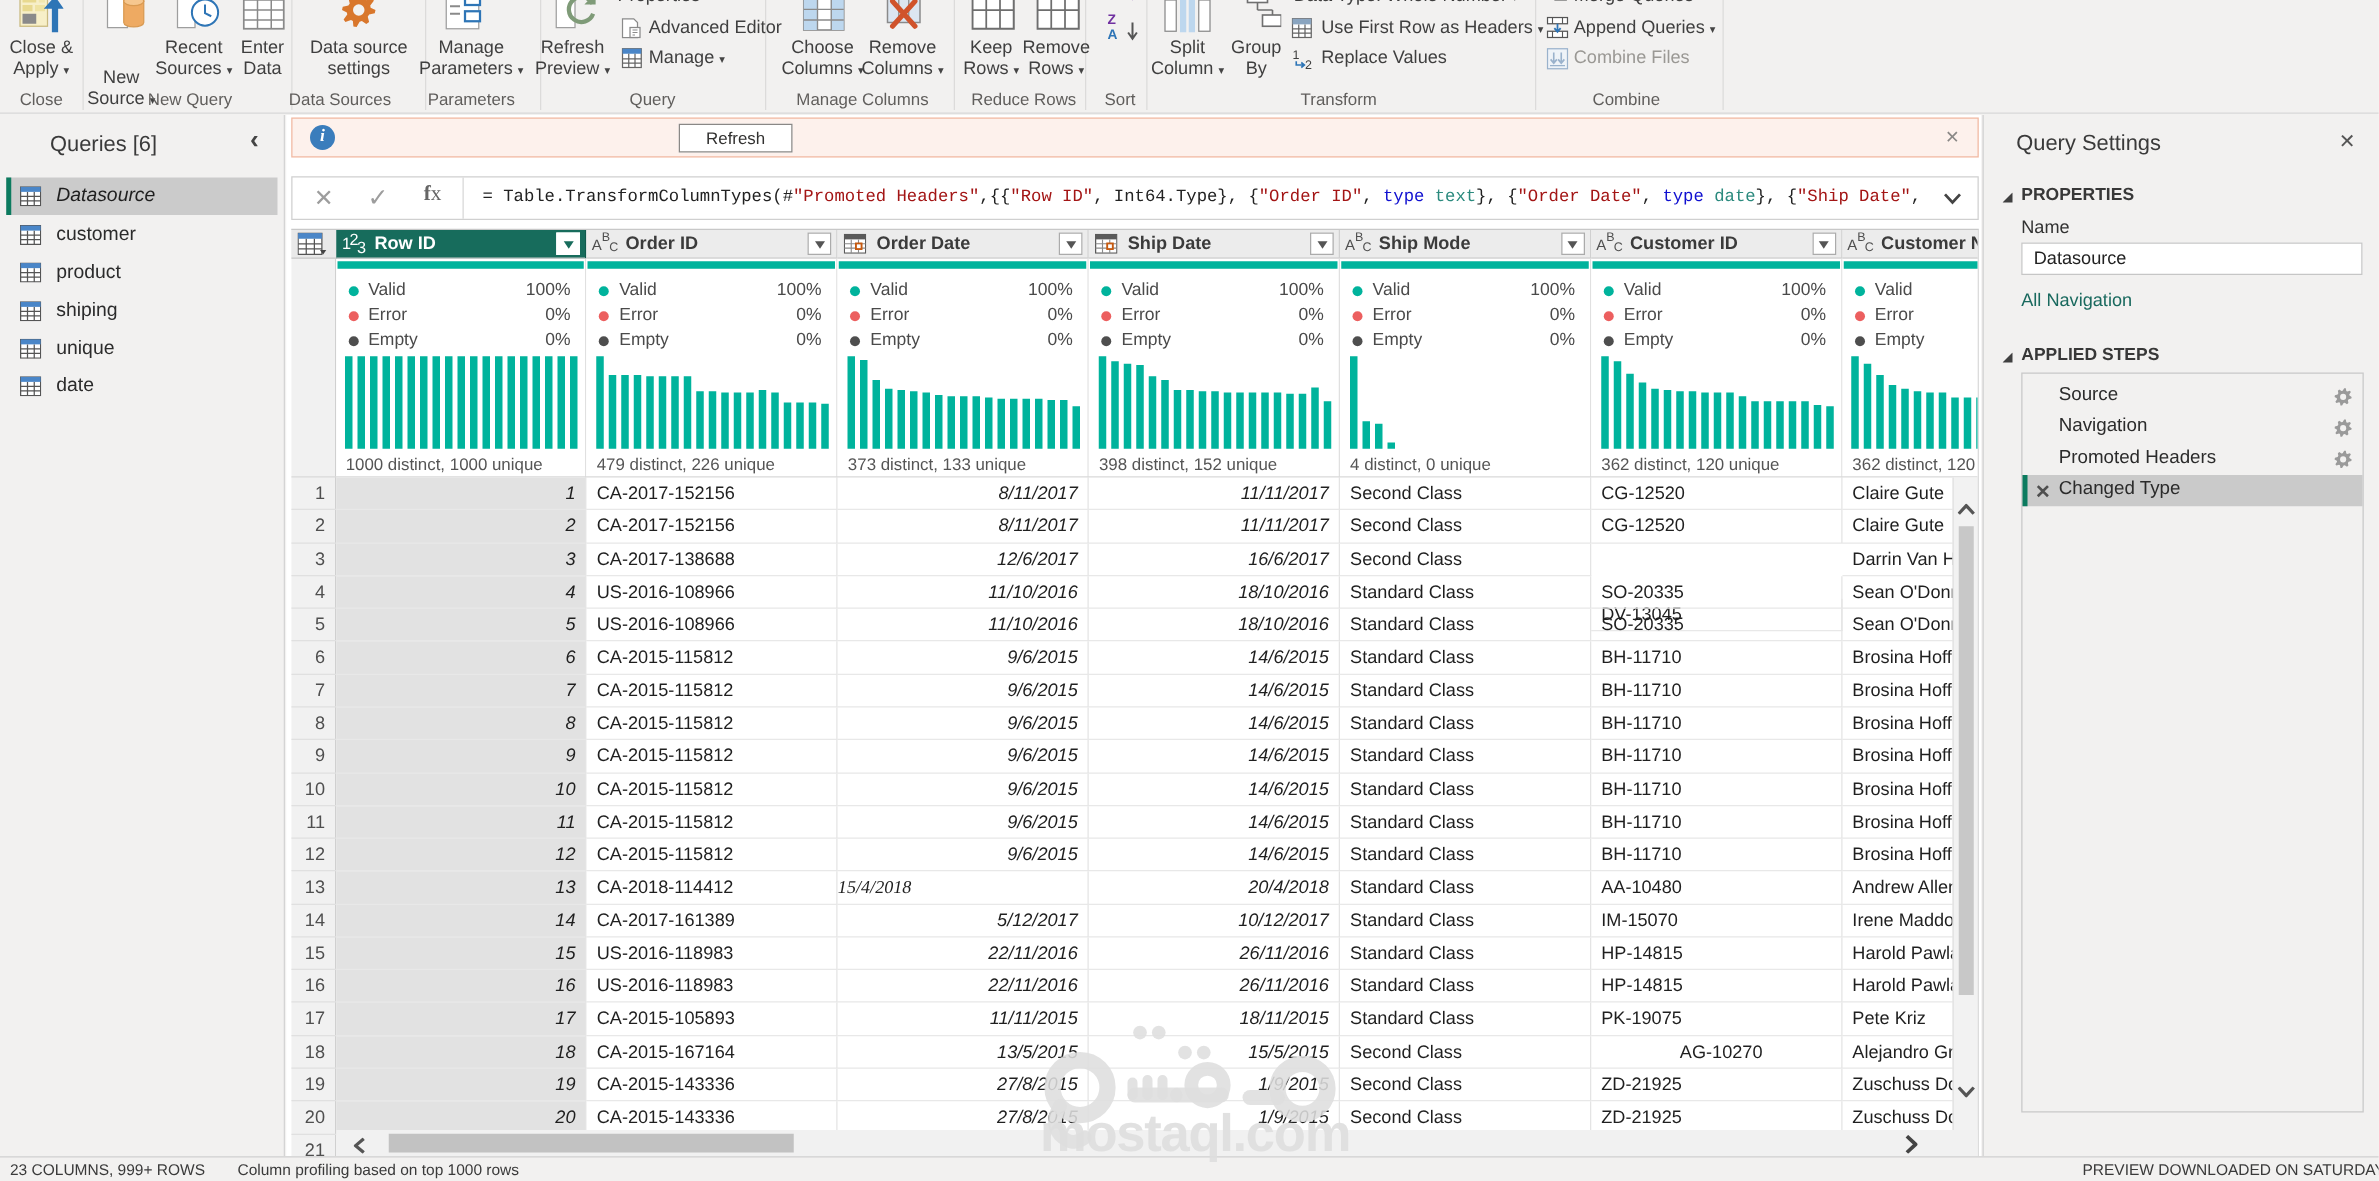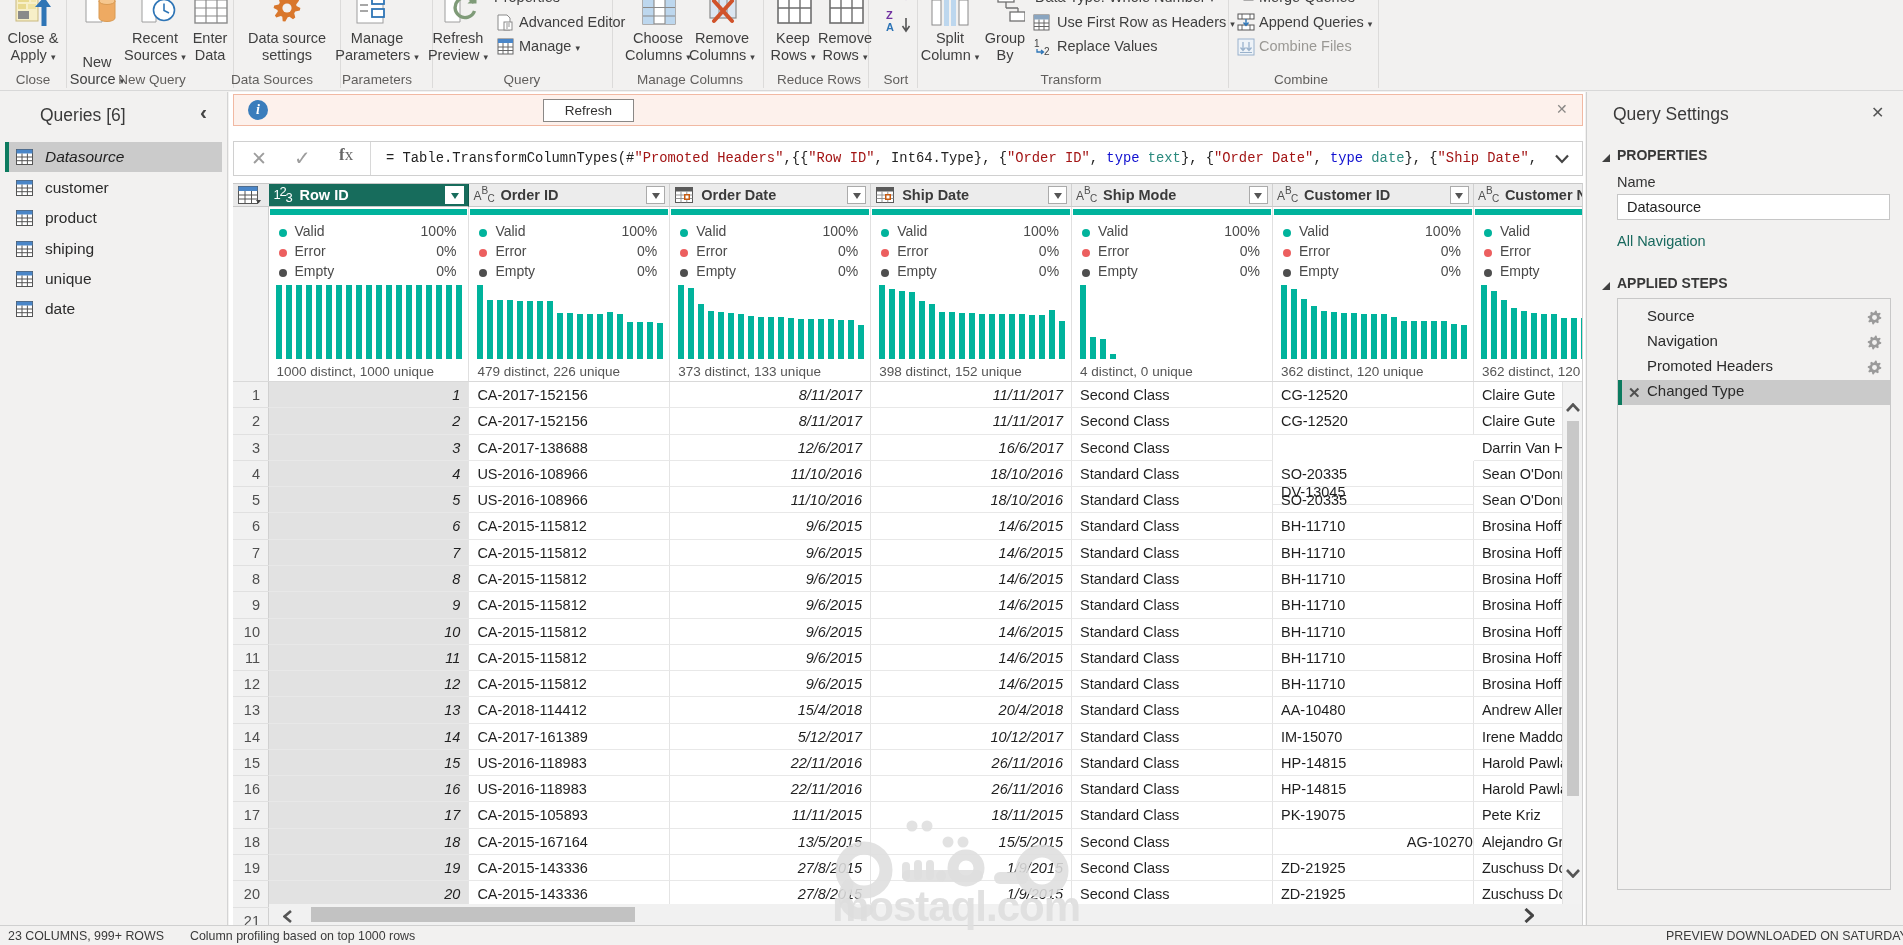--- a/index.html
+++ b/index.html
@@ -682,21 +682,21 @@
 <div class="a ell" style="left:236.39999999999998px;top:487.08000000000004px;width:200.9px;height:26.28px;line-height:26.28px;font-size:14.5px;color:#1f1f1f;border-right:1px solid #e4e4e4;border-bottom:1px solid #e8e8e8;text-align:left;padding-left:8px;">CA-2015-115812</div>
 <div class="a ell" style="left:437.29999999999995px;top:487.08000000000004px;width:200.9px;height:26.28px;line-height:26.28px;font-size:14.5px;color:#1f1f1f;border-right:1px solid #e4e4e4;border-bottom:1px solid #e8e8e8;font-style:italic;text-align:right;padding-right:8px;">9/6/2015</div>
 <div class="a ell" style="left:638.2px;top:487.08000000000004px;width:200.9px;height:26.28px;line-height:26.28px;font-size:14.5px;color:#1f1f1f;border-right:1px solid #e4e4e4;border-bottom:1px solid #e8e8e8;font-style:italic;text-align:right;padding-right:8px;">14/6/2015</div>
 <div class="a ell" style="left:839.0999999999999px;top:487.08000000000004px;width:200.9px;height:26.28px;line-height:26.28px;font-size:14.5px;color:#1f1f1f;border-right:1px solid #e4e4e4;border-bottom:1px solid #e8e8e8;text-align:left;padding-left:8px;">Standard Class</div>
 <div class="a ell" style="left:1040.0px;top:487.08000000000004px;width:200.9px;height:26.28px;line-height:26.28px;font-size:14.5px;color:#1f1f1f;border-right:1px solid #e4e4e4;border-bottom:1px solid #e8e8e8;text-align:left;padding-left:8px;">BH-11710</div>
 <div class="a ell" style="left:1240.9px;top:487.08000000000004px;width:200.9px;height:26.28px;line-height:26.28px;font-size:14.5px;color:#1f1f1f;border-right:1px solid #e4e4e4;border-bottom:1px solid #e8e8e8;text-align:left;padding-left:8px;">Brosina Hoffn</div>
 <div class="a" style="left:0;top:513.36px;width:35.5px;height:26.28px;border-bottom:1px solid #e0e0e0;"></div>
 <div class="a" style="left:0;top:513.36px;width:27px;height:26.28px;line-height:26.28px;text-align:right;font-size:14.5px;color:#4f4f4f;">13</div>
 <div class="a ell" style="left:35.5px;top:513.36px;width:200.9px;height:26.28px;line-height:26.28px;font-size:14.5px;color:#1f1f1f;border-right:1px solid #e4e4e4;border-bottom:1px solid #e8e8e8;background:#e2e2e2;font-style:italic;text-align:right;padding-right:8px;">13</div>
 <div class="a ell" style="left:236.39999999999998px;top:513.36px;width:200.9px;height:26.28px;line-height:26.28px;font-size:14.5px;color:#1f1f1f;border-right:1px solid #e4e4e4;border-bottom:1px solid #e8e8e8;text-align:left;padding-left:8px;">CA-2018-114412</div>
-<div class="a ell" style="left:437.29999999999995px;top:513.36px;width:200.9px;height:26.28px;line-height:26.28px;font-size:14.5px;color:#1f1f1f;border-right:1px solid #e4e4e4;border-bottom:1px solid #e8e8e8;font-style:italic;text-align:right;padding-right:8px;">15/4/2018</div>
+<div class="a ell" style="left:437.29999999999995px;top:513.36px;width:200.9px;height:26.28px;line-height:26.28px;font-size:14.5px;color:#1f1f1f;border-right:1px solid #e4e4e4;border-bottom:1px solid #e8e8e8;font-style:italic;padding-right:8px;font-family:Liberation Serif, serif;">15/4/2018</div>
 <div class="a ell" style="left:638.2px;top:513.36px;width:200.9px;height:26.28px;line-height:26.28px;font-size:14.5px;color:#1f1f1f;border-right:1px solid #e4e4e4;border-bottom:1px solid #e8e8e8;font-style:italic;text-align:right;padding-right:8px;">20/4/2018</div>
 <div class="a ell" style="left:839.0999999999999px;top:513.36px;width:200.9px;height:26.28px;line-height:26.28px;font-size:14.5px;color:#1f1f1f;border-right:1px solid #e4e4e4;border-bottom:1px solid #e8e8e8;text-align:left;padding-left:8px;">Standard Class</div>
 <div class="a ell" style="left:1040.0px;top:513.36px;width:200.9px;height:26.28px;line-height:26.28px;font-size:14.5px;color:#1f1f1f;border-right:1px solid #e4e4e4;border-bottom:1px solid #e8e8e8;text-align:left;padding-left:8px;">AA-10480</div>
 <div class="a ell" style="left:1240.9px;top:513.36px;width:200.9px;height:26.28px;line-height:26.28px;font-size:14.5px;color:#1f1f1f;border-right:1px solid #e4e4e4;border-bottom:1px solid #e8e8e8;text-align:left;padding-left:8px;">Andrew Allen</div>
 <div class="a" style="left:0;top:539.64px;width:35.5px;height:26.28px;border-bottom:1px solid #e0e0e0;"></div>
 <div class="a" style="left:0;top:539.64px;width:27px;height:26.28px;line-height:26.28px;text-align:right;font-size:14.5px;color:#4f4f4f;">14</div>
 <div class="a ell" style="left:35.5px;top:539.64px;width:200.9px;height:26.28px;line-height:26.28px;font-size:14.5px;color:#1f1f1f;border-right:1px solid #e4e4e4;border-bottom:1px solid #e8e8e8;background:#e2e2e2;font-style:italic;text-align:right;padding-right:8px;">14</div>
 <div class="a ell" style="left:236.39999999999998px;top:539.64px;width:200.9px;height:26.28px;line-height:26.28px;font-size:14.5px;color:#1f1f1f;border-right:1px solid #e4e4e4;border-bottom:1px solid #e8e8e8;text-align:left;padding-left:8px;">CA-2017-161389</div>
 <div class="a ell" style="left:437.29999999999995px;top:539.64px;width:200.9px;height:26.28px;line-height:26.28px;font-size:14.5px;color:#1f1f1f;border-right:1px solid #e4e4e4;border-bottom:1px solid #e8e8e8;font-style:italic;text-align:right;padding-right:8px;">5/12/2017</div>
 <div class="a ell" style="left:638.2px;top:539.64px;width:200.9px;height:26.28px;line-height:26.28px;font-size:14.5px;color:#1f1f1f;border-right:1px solid #e4e4e4;border-bottom:1px solid #e8e8e8;font-style:italic;text-align:right;padding-right:8px;">10/12/2017</div>
@@ -730,21 +730,21 @@
 <div class="a ell" style="left:839.0999999999999px;top:618.48px;width:200.9px;height:26.28px;line-height:26.28px;font-size:14.5px;color:#1f1f1f;border-right:1px solid #e4e4e4;border-bottom:1px solid #e8e8e8;text-align:left;padding-left:8px;">Standard Class</div>
 <div class="a ell" style="left:1040.0px;top:618.48px;width:200.9px;height:26.28px;line-height:26.28px;font-size:14.5px;color:#1f1f1f;border-right:1px solid #e4e4e4;border-bottom:1px solid #e8e8e8;text-align:left;padding-left:8px;">PK-19075</div>
 <div class="a ell" style="left:1240.9px;top:618.48px;width:200.9px;height:26.28px;line-height:26.28px;font-size:14.5px;color:#1f1f1f;border-right:1px solid #e4e4e4;border-bottom:1px solid #e8e8e8;text-align:left;padding-left:8px;">Pete Kriz</div>
 <div class="a" style="left:0;top:644.76px;width:35.5px;height:26.28px;border-bottom:1px solid #e0e0e0;"></div>
 <div class="a" style="left:0;top:644.76px;width:27px;height:26.28px;line-height:26.28px;text-align:right;font-size:14.5px;color:#4f4f4f;">18</div>
 <div class="a ell" style="left:35.5px;top:644.76px;width:200.9px;height:26.28px;line-height:26.28px;font-size:14.5px;color:#1f1f1f;border-right:1px solid #e4e4e4;border-bottom:1px solid #e8e8e8;background:#e2e2e2;font-style:italic;text-align:right;padding-right:8px;">18</div>
 <div class="a ell" style="left:236.39999999999998px;top:644.76px;width:200.9px;height:26.28px;line-height:26.28px;font-size:14.5px;color:#1f1f1f;border-right:1px solid #e4e4e4;border-bottom:1px solid #e8e8e8;text-align:left;padding-left:8px;">CA-2015-167164</div>
 <div class="a ell" style="left:437.29999999999995px;top:644.76px;width:200.9px;height:26.28px;line-height:26.28px;font-size:14.5px;color:#1f1f1f;border-right:1px solid #e4e4e4;border-bottom:1px solid #e8e8e8;font-style:italic;text-align:right;padding-right:8px;">13/5/2015</div>
 <div class="a ell" style="left:638.2px;top:644.76px;width:200.9px;height:26.28px;line-height:26.28px;font-size:14.5px;color:#1f1f1f;border-right:1px solid #e4e4e4;border-bottom:1px solid #e8e8e8;font-style:italic;text-align:right;padding-right:8px;">15/5/2015</div>
 <div class="a ell" style="left:839.0999999999999px;top:644.76px;width:200.9px;height:26.28px;line-height:26.28px;font-size:14.5px;color:#1f1f1f;border-right:1px solid #e4e4e4;border-bottom:1px solid #e8e8e8;text-align:left;padding-left:8px;">Second Class</div>
-<div class="a ell" style="left:1040.0px;top:644.76px;width:200.9px;height:26.28px;line-height:26.28px;font-size:14.5px;color:#1f1f1f;border-right:1px solid #e4e4e4;border-bottom:1px solid #e8e8e8;text-align:right;padding-left:8px;">AG-10270</div>
+<div class="a ell" style="left:1040.0px;top:644.76px;width:200.9px;height:26.28px;line-height:26.28px;font-size:14.5px;color:#1f1f1f;border-right:1px solid #e4e4e4;border-bottom:1px solid #e8e8e8;text-align:center;padding-left:8px;">AG-10270</div>
 <div class="a ell" style="left:1240.9px;top:644.76px;width:200.9px;height:26.28px;line-height:26.28px;font-size:14.5px;color:#1f1f1f;border-right:1px solid #e4e4e4;border-bottom:1px solid #e8e8e8;text-align:left;padding-left:8px;">Alejandro Gro</div>
 <div class="a" style="left:0;top:671.04px;width:35.5px;height:26.28px;border-bottom:1px solid #e0e0e0;"></div>
 <div class="a" style="left:0;top:671.04px;width:27px;height:26.28px;line-height:26.28px;text-align:right;font-size:14.5px;color:#4f4f4f;">19</div>
 <div class="a ell" style="left:35.5px;top:671.04px;width:200.9px;height:26.28px;line-height:26.28px;font-size:14.5px;color:#1f1f1f;border-right:1px solid #e4e4e4;border-bottom:1px solid #e8e8e8;background:#e2e2e2;font-style:italic;text-align:right;padding-right:8px;">19</div>
 <div class="a ell" style="left:236.39999999999998px;top:671.04px;width:200.9px;height:26.28px;line-height:26.28px;font-size:14.5px;color:#1f1f1f;border-right:1px solid #e4e4e4;border-bottom:1px solid #e8e8e8;text-align:left;padding-left:8px;">CA-2015-143336</div>
 <div class="a ell" style="left:437.29999999999995px;top:671.04px;width:200.9px;height:26.28px;line-height:26.28px;font-size:14.5px;color:#1f1f1f;border-right:1px solid #e4e4e4;border-bottom:1px solid #e8e8e8;font-style:italic;text-align:right;padding-right:8px;">27/8/2015</div>
 <div class="a ell" style="left:638.2px;top:671.04px;width:200.9px;height:26.28px;line-height:26.28px;font-size:14.5px;color:#1f1f1f;border-right:1px solid #e4e4e4;border-bottom:1px solid #e8e8e8;font-style:italic;text-align:right;padding-right:8px;">1/9/2015</div>
 <div class="a ell" style="left:839.0999999999999px;top:671.04px;width:200.9px;height:26.28px;line-height:26.28px;font-size:14.5px;color:#1f1f1f;border-right:1px solid #e4e4e4;border-bottom:1px solid #e8e8e8;text-align:left;padding-left:8px;">Second Class</div>
 <div class="a ell" style="left:1040.0px;top:671.04px;width:200.9px;height:26.28px;line-height:26.28px;font-size:14.5px;color:#1f1f1f;border-right:1px solid #e4e4e4;border-bottom:1px solid #e8e8e8;text-align:left;padding-left:8px;">ZD-21925</div>
 <div class="a ell" style="left:1240.9px;top:671.04px;width:200.9px;height:26.28px;line-height:26.28px;font-size:14.5px;color:#1f1f1f;border-right:1px solid #e4e4e4;border-bottom:1px solid #e8e8e8;text-align:left;padding-left:8px;">Zuschuss Don</div>

